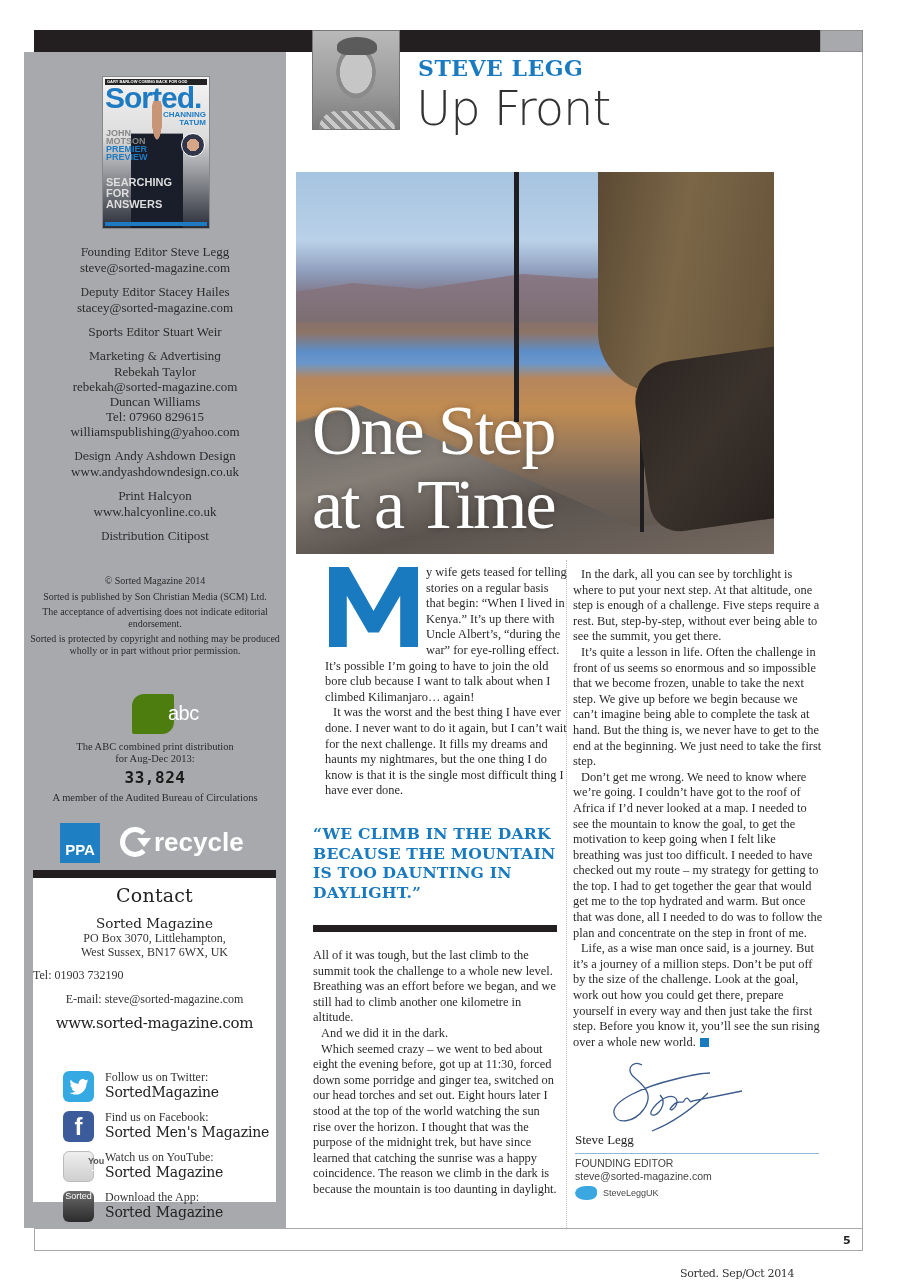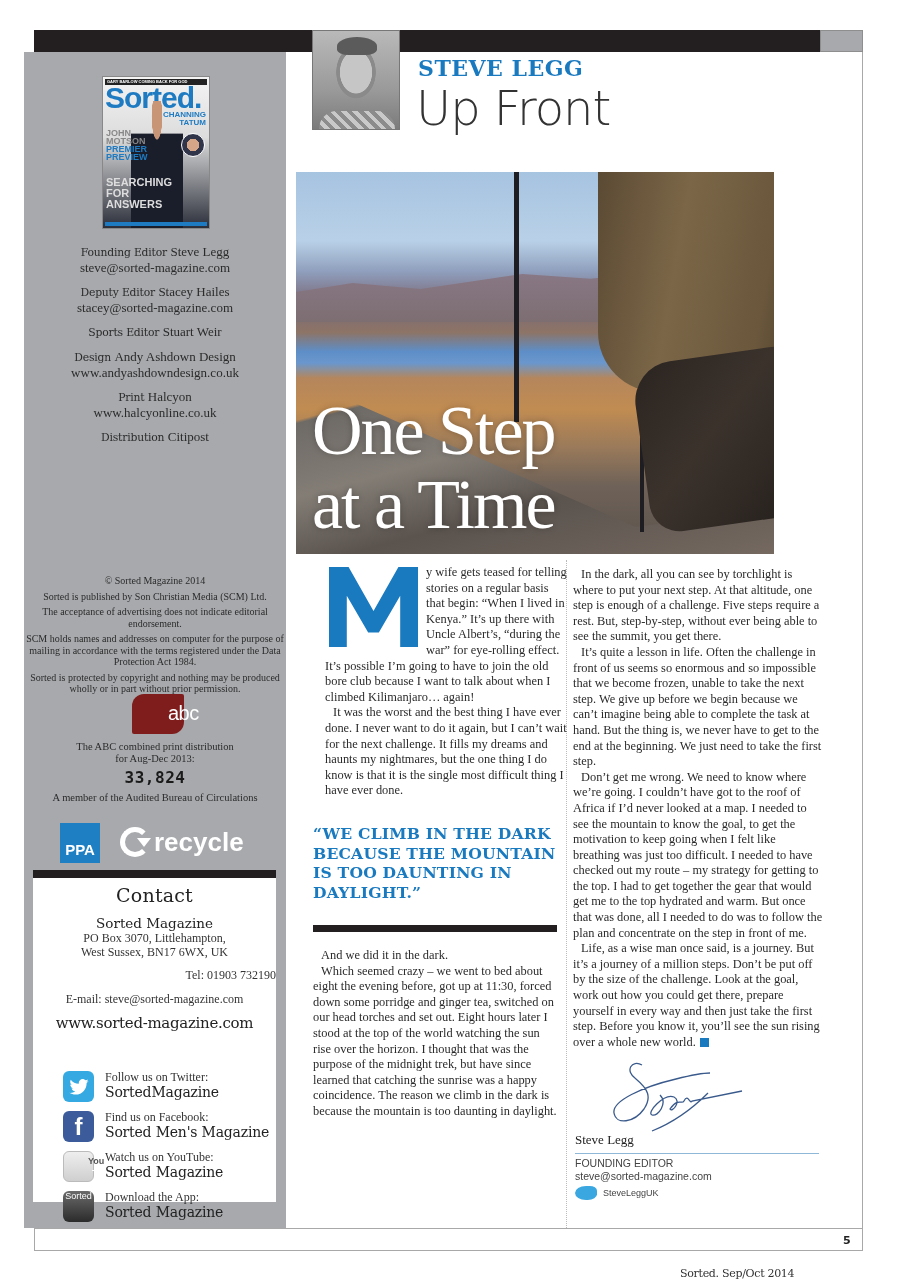--- a/index.html
+++ b/index.html
@@ -24,35 +24,35 @@
   .cover-footer-strip { position: absolute; left: 2px; bottom: 2px; right: 2px; height: 4px; background: #1e7bc2; }
 
   .masthead { position: absolute; left: 0; top: 192px; width: 262px; text-align: center; font-size: 10.8px; line-height: 15px; color: #2b2b2b; }
   .masthead .group { margin-bottom: 9px; }
   .masthead .role { font-family: "DejaVu Serif", serif; font-weight: normal; letter-spacing: -0.2px; }
   .masthead .name { font-family: "Liberation Serif", serif; font-size: 13px; }
   .masthead .line { font-family: "Liberation Serif", serif; font-size: 13px; display: block; }
   .legal { position: absolute; left: 0; top: 523px; width: 262px; text-align: center; font-family: "Liberation Serif", serif; font-size: 10px; line-height: 11.5px; color: #2b2b2b; }
   .legal p { margin-bottom: 4px; }
 
-  .abc-logo { position: absolute; left: 108px; top: 642px; width: 52px; height: 40px; background: #7f1d1d; border-radius: 12px 2px 12px 2px; color: #fff; font: 20px "Liberation Sans", sans-serif; text-align: center; line-height: 38px; letter-spacing: -0.5px; padding-left: 36px; }
+  .abc-logo { position: absolute; left: 108px; top: 642px; width: 42px; height: 40px; background: #4d7c0f; border-radius: 12px 2px 12px 2px; color: #fff; font: 20px "Liberation Sans", sans-serif; text-align: center; line-height: 38px; letter-spacing: -0.5px; padding-left: 36px; }
   .abc-text { position: absolute; left: 0; top: 689px; width: 262px; text-align: center; font-family: "Liberation Serif", serif; font-size: 10.5px; line-height: 11.5px; color: #2b2b2b; }
   .abc-number { position: absolute; left: 0; top: 716px; width: 262px; text-align: center; font: bold 16px "DejaVu Sans Mono", monospace; color: #1a1a1a; letter-spacing: 0.5px; }
   .abc-member { position: absolute; left: 0; top: 740px; width: 262px; text-align: center; font-family: "Liberation Serif", serif; font-size: 10.5px; color: #2b2b2b; }
 
   .ppa-logo { position: absolute; left: 36px; top: 771px; width: 40px; height: 40px; background: #1e80c3; color: #fff; font: bold 15px "Liberation Sans", sans-serif; text-align: center; padding-top: 18px; line-height: 18px; }
   .recycle-logo { position: absolute; left: 96px; top: 768px; height: 44px; display: flex; align-items: center; color: #fff; font: bold 26px "Liberation Sans", sans-serif; }
   .recycle-logo .ring { width: 30px; height: 30px; border: 5px solid #fff; border-radius: 50%; border-right-color: transparent; margin-right: 4px; position: relative; }
   .recycle-logo .ring::after { content: ""; position: absolute; right: -6px; top: 6px; border-left: 7px solid transparent; border-right: 7px solid transparent; border-top: 9px solid #fff; }
 
   .contact-box { position: absolute; left: 9px; top: 818px; width: 243px; height: 332px; background: #fff; border-top: 8px solid #231f20; }
   .contact-title { text-align: center; font: 19px "DejaVu Serif", serif; color: #222; margin-top: 6px; letter-spacing: 0.2px; }
   .contact-org { text-align: center; font: 13.5px "DejaVu Serif", serif; color: #222; margin-top: 9px; }
   .contact-addr { text-align: center; font: 12px "Liberation Serif", serif; color: #333; line-height: 14px; }
-  .contact-tel { text-align: right; font: 12px "Liberation Serif", serif; color: #333; margin-top: 9px; }
+  .contact-tel { text-align: left; font: 12px "Liberation Serif", serif; color: #333; margin-top: 9px; }
   .contact-email { text-align: center; font: 12px "Liberation Serif", serif; color: #333; margin-top: 9px; }
   .contact-web { text-align: center; font: 15px "DejaVu Serif", serif; color: #222; margin-top: 7px; letter-spacing: -0.3px; }
   .social { position: absolute; left: 28px; width: 210px; height: 36px; }
   .social .ico { position: absolute; left: 2px; top: 1px; width: 31px; height: 31px; border-radius: 6px; color: #fff; font: bold 18px "Liberation Sans", sans-serif; text-align: center; line-height: 31px; }
   .social .lbl { position: absolute; left: 44px; top: 0; font: 12px "Liberation Serif", serif; color: #333; white-space: nowrap; }
   .social .val { position: absolute; left: 44px; top: 14px; font: 14px "DejaVu Serif", serif; color: #222; white-space: nowrap; letter-spacing: -0.2px; }
   .ico-twitter { background: #35a9e1; }
   .ico-facebook { background: #3b5b9a; font-size: 24px !important; }
   .ico-youtube { background: linear-gradient(#eee, #cfcfcf); border: 1px solid #bbb; font-size: 9px !important; line-height: 12px !important; padding-top: 3px; padding-left: 24px; }
   .ico-youtube .you { color: #555; display: block; }
@@ -148,40 +148,47 @@
     <div class="group">
       <span class="role">Deputy Editor</span>
       <span class="name">Stacey Hailes</span>
       <span class="line">stacey@sorted-magazine.com</span>
     </div>
     <div class="group">
       <span class="role">Sports Editor</span>
       <span class="name">Stuart Weir</span>
     </div>
     <div class="group">
+      <span class="role">Marketing &amp; Advertising</span>
+      <span class="line">Rebekah Taylor</span>
+      <span class="line">rebekah@sorted-magazine.com</span>
+      <span class="line">Duncan Williams</span>
+      <span class="line">Tel: 07960 829615</span>
+      <span class="line">williamspublishing@yahoo.com</span>
+    </div>
+    <div class="group">
       <span class="role">Design</span>
       <span class="name">Andy Ashdown Design</span>
       <span class="line">www.andyashdowndesign.co.uk</span>
     </div>
     <div class="group">
       <span class="role">Print</span>
       <span class="name">Halcyon</span>
       <span class="line">www.halcyonline.co.uk</span>
     </div>
     <div class="group">
       <span class="role">Distribution</span>
       <span class="name">Citipost</span>
     </div>
   </div>
 
   <div class="legal">
     <p>© Sorted Magazine 2014</p>
     <p>Sorted is published by Son Christian Media (SCM) Ltd.</p>
     <p>The acceptance of advertising does not indicate editorial endorsement.</p>
-    <p>SCM holds names and addresses on computer for the purpose of mailing in accordance with the terms registered under the Data Protection Act 1984.</p>
     <p>Sorted is protected by copyright and nothing may be produced wholly or in part without prior permission.</p>
   </div>
 
   <div class="abc-logo">abc</div>
   <div class="abc-text">
     <div>The ABC combined print distribution</div>
     <div>for Aug-Dec 2013:</div>
   </div>
   <div class="abc-number">33,824</div>
   <div class="abc-member">A member of the Audited Bureau of Circulations</div>
@@ -260,20 +267,21 @@
   <p class="first">
     <span class="drop-cap"></span><span>y wife gets teased for telling stories on a regular basis that begin: “When I lived in Kenya.” It’s up there with Uncle Albert’s, “during the war” for eye-rolling effect. It’s possible I’m going to have to join the old bore club because I want to talk about when I climbed Kilimanjaro… again!</span>
   </p>
   <p>It was the worst and the best thing I have ever done. I never want to do it again, but I can’t wait for the next challenge. It fills my dreams and haunts my nightmares, but the one thing I do know is that it is the single most difficult thing I have ever done.</p>
 </div>
 
 <div class="pull-quote">“WE CLIMB IN THE DARK BECAUSE THE MOUNTAIN IS TOO DAUNTING IN DAYLIGHT.”</div>
 <div class="pull-quote-bar"></div>
 
 <div class="article-col col1b">
+  <p class="first">All of it was tough, but the last climb to the summit took the challenge to a whole new level. Breathing was an effort before we began, and we still had to climb another one kilometre in altitude.</p>
   <p>And we did it in the dark.</p>
   <p>Which seemed crazy – we went to bed about eight the evening before, got up at 11:30, forced down some porridge and ginger tea, switched on our head torches and set out. Eight hours later I stood at the top of the world watching the sun rise over the horizon. I thought that was the purpose of the midnight trek, but have since learned that catching the sunrise was a happy coincidence. The reason we climb in the dark is because the mountain is too daunting in daylight.</p>
 </div>
 
 <div class="article-col col2">
   <p>In the dark, all you can see by torchlight is where to put your next step. At that altitude, one step is enough of a challenge. Five steps require a rest. But, step-by-step, without ever being able to see the summit, you get there.</p>
   <p>It’s quite a lesson in life. Often the challenge in front of us seems so enormous and so impossible that we become frozen, unable to take the next step. We give up before we begin because we can’t imagine being able to complete the task at hand. But the thing is, we never have to get to the end at the beginning. We just need to take the first step.</p>
   <p>Don’t get me wrong. We need to know where we’re going. I couldn’t have got to the roof of Africa if I’d never looked at a map. I needed to see the mountain to know the goal, to get the motivation to keep going when I felt like breathing was just too difficult. I needed to have checked out my route – my strategy for getting to the top. I had to get together the gear that would get me to the top hydrated and warm. But once that was done, all I needed to do was to follow the plan and concentrate on the step in front of me.</p>
   <p><span>Life, as a wise man once said, is a journey. But it’s a journey of a million steps. Don’t be put off by the size of the challenge. Look at the goal, work out how you could get there, prepare yourself in every way and then just take the first step. Before you know it, you’ll see the sun rising over a whole new world.</span><span class="end-mark"></span></p>
 </div>

